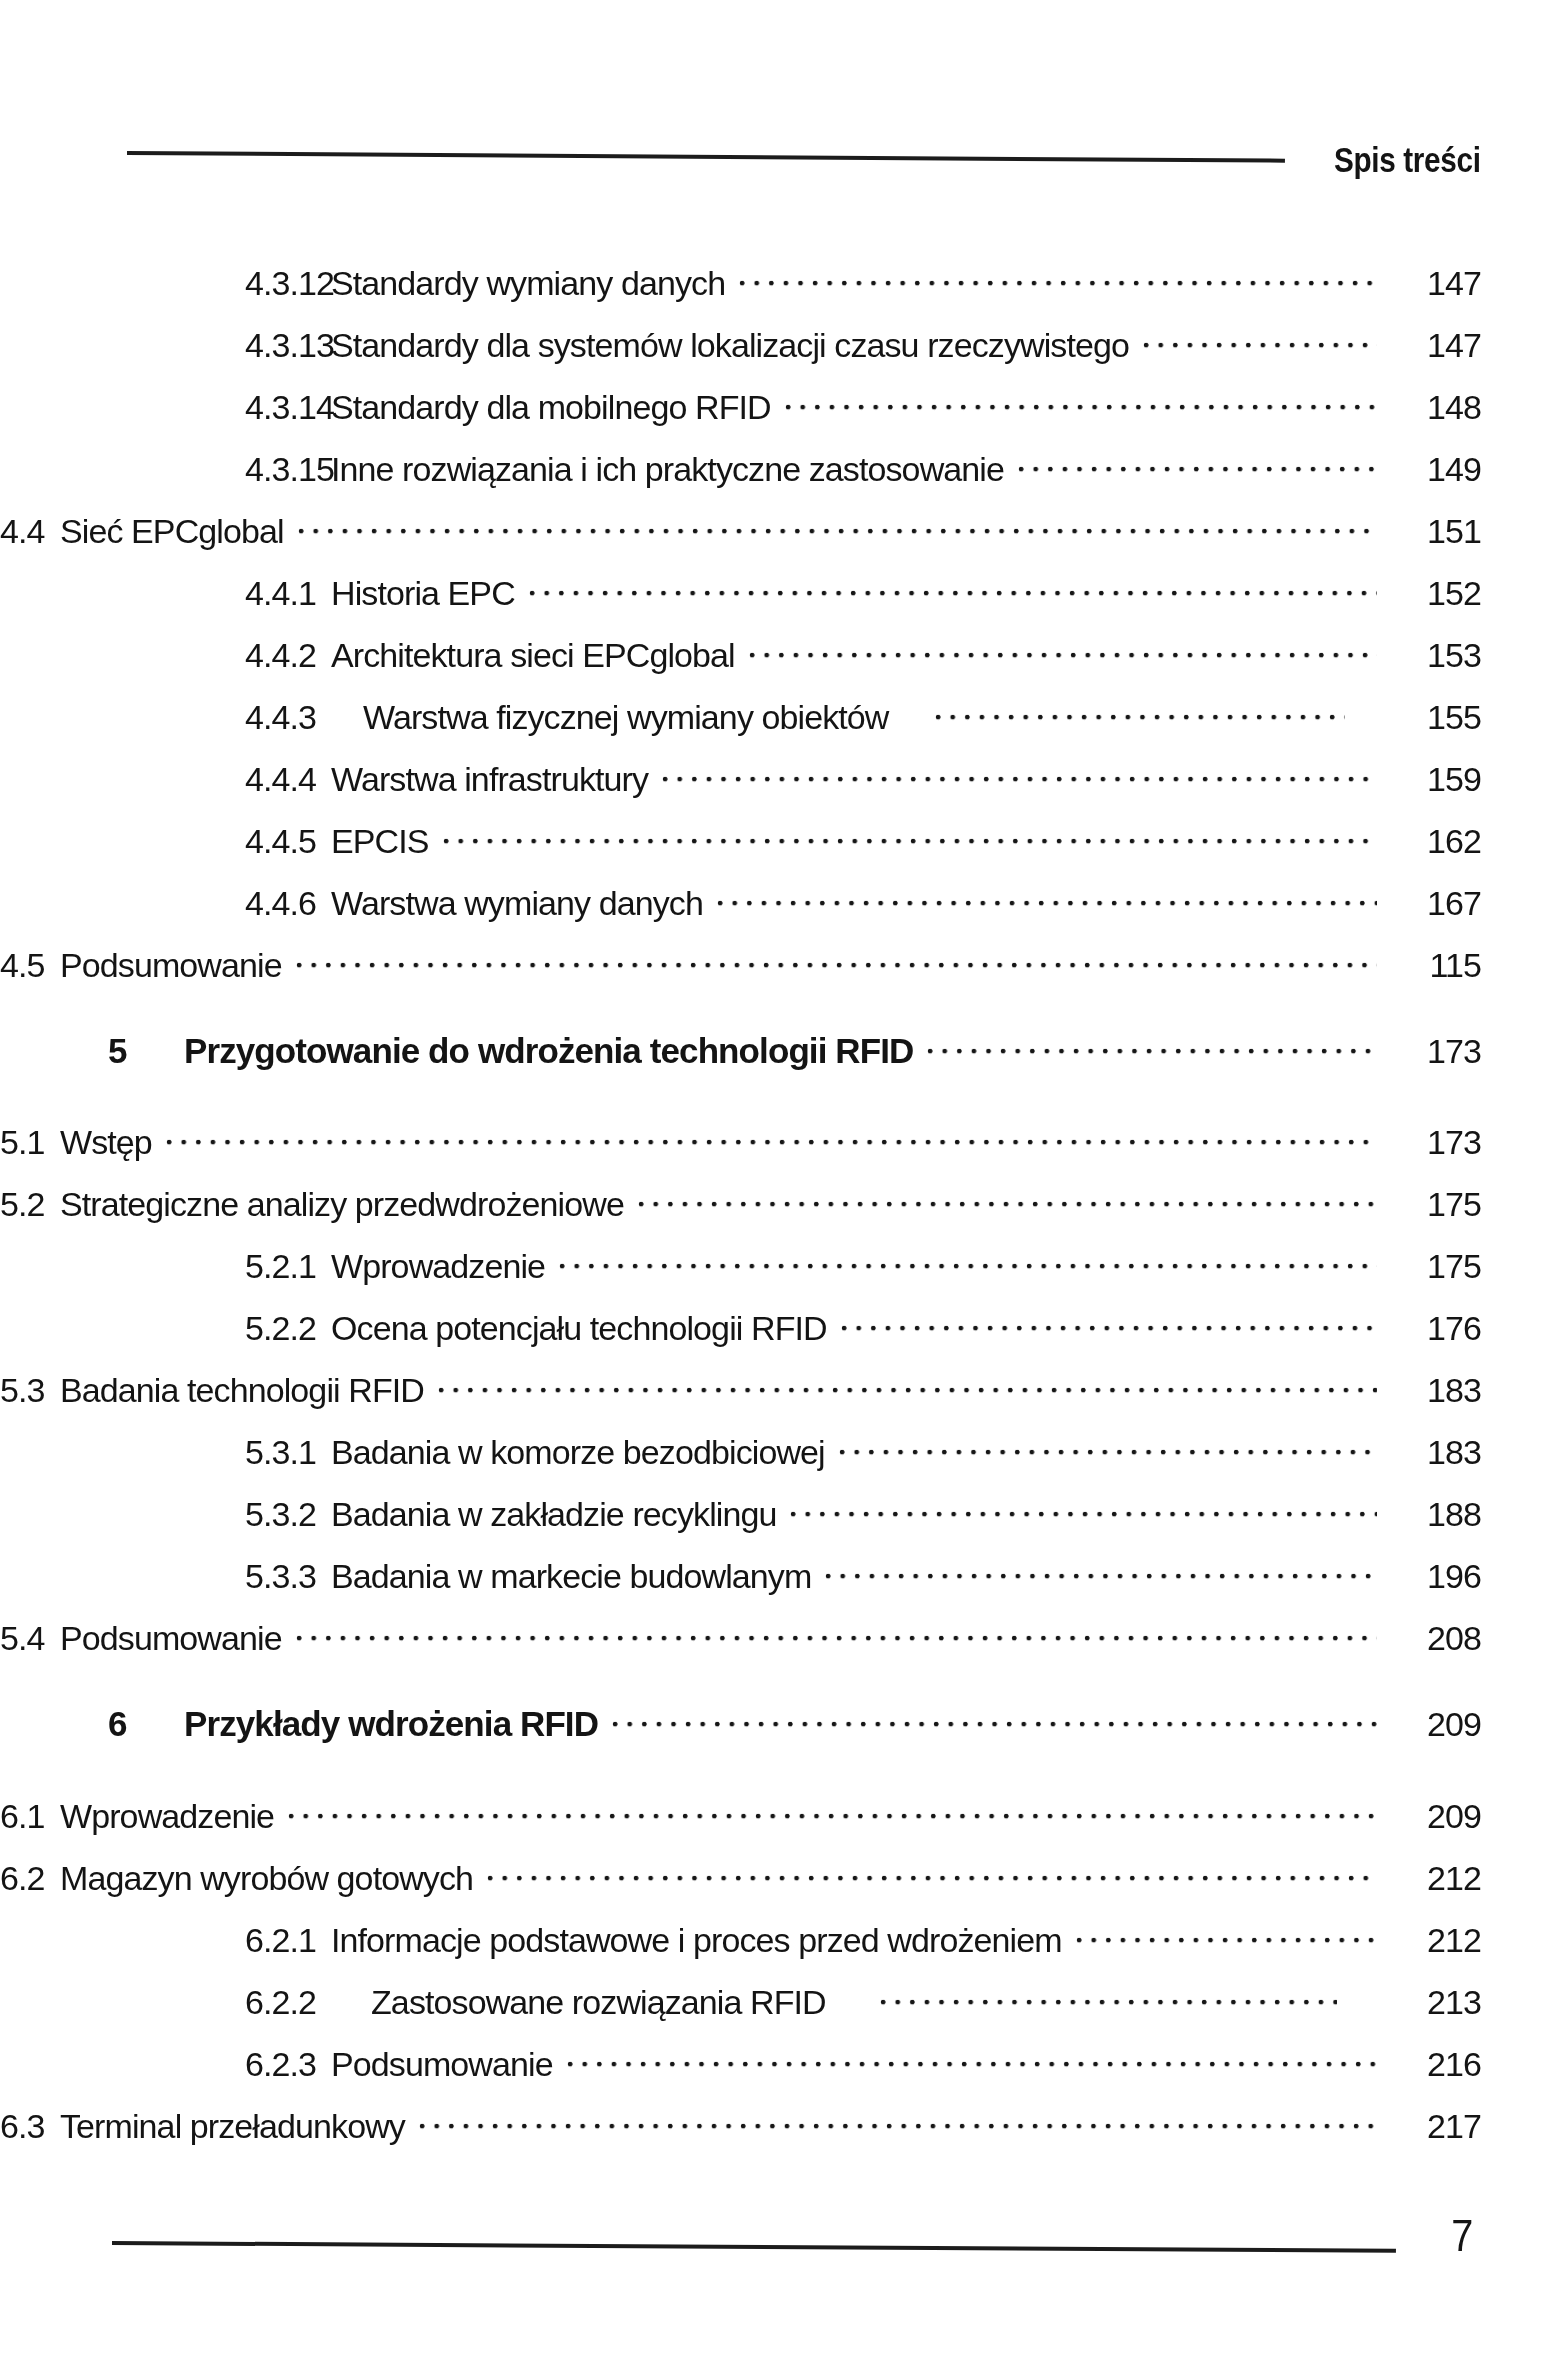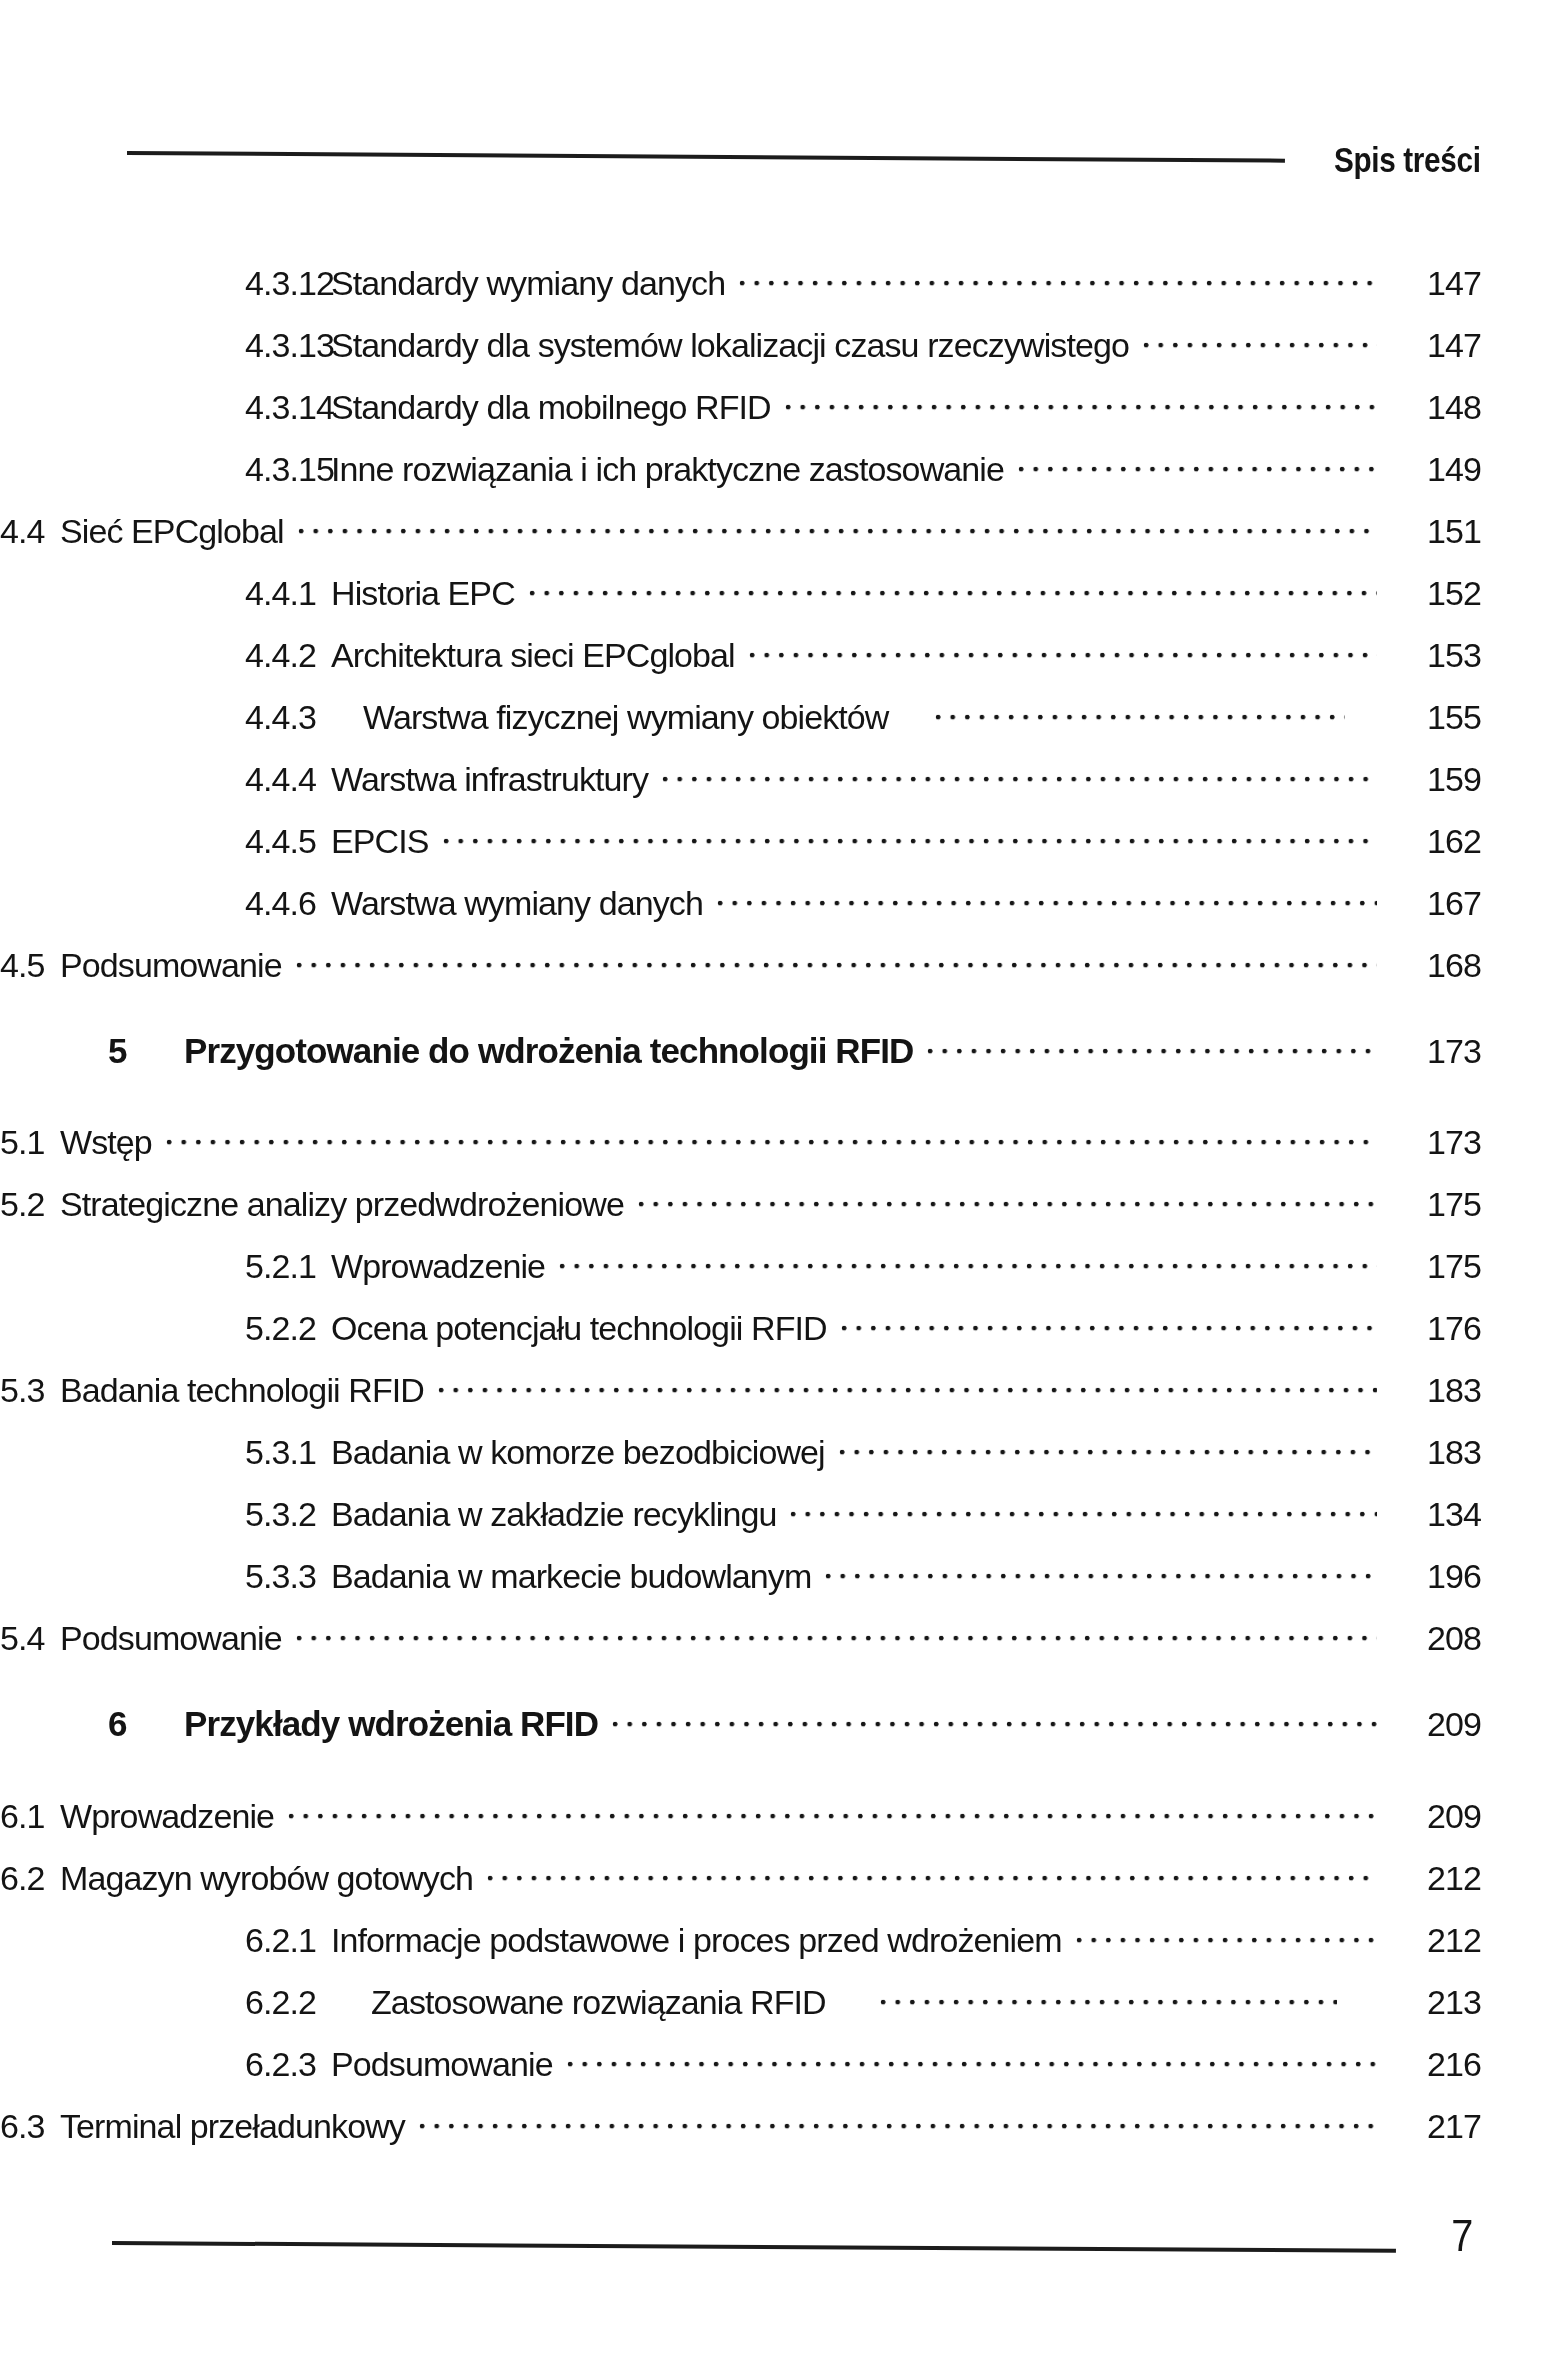--- a/index.html
+++ b/index.html
@@ -138,21 +138,21 @@
       <div class="row lvl3" style="top: 883px;">
         <span class="num">4.4.6</span>
         <span class="title">Warstwa wymiany danych</span>
         <span class="leader"></span>
         <span class="pagenum">167</span>
       </div>
       <div class="row lvl2" style="top: 945px;">
         <span class="num">4.5</span>
         <span class="title">Podsumowanie</span>
         <span class="leader"></span>
-        <span class="pagenum">168</span>
+        <span class="pagenum">115</span>
       </div>
       <div class="row lvl1" style="top: 1031px;">
         <span class="num">5</span>
         <span class="title">Przygotowanie do wdrożenia technologii RFID</span>
         <span class="leader"></span>
         <span class="pagenum">173</span>
       </div>
       <div class="row lvl2" style="top: 1122px;">
         <span class="num">5.1</span>
         <span class="title">Wstęp</span>
@@ -186,21 +186,21 @@
       <div class="row lvl3" style="top: 1432px;">
         <span class="num">5.3.1</span>
         <span class="title">Badania w komorze bezodbiciowej</span>
         <span class="leader"></span>
         <span class="pagenum">183</span>
       </div>
       <div class="row lvl3" style="top: 1494px;">
         <span class="num">5.3.2</span>
         <span class="title">Badania w zakładzie recyklingu</span>
         <span class="leader"></span>
-        <span class="pagenum">134</span>
+        <span class="pagenum">188</span>
       </div>
       <div class="row lvl3" style="top: 1556px;">
         <span class="num">5.3.3</span>
         <span class="title">Badania w markecie budowlanym</span>
         <span class="leader"></span>
         <span class="pagenum">196</span>
       </div>
       <div class="row lvl2" style="top: 1618px;">
         <span class="num">5.4</span>
         <span class="title">Podsumowanie</span>

